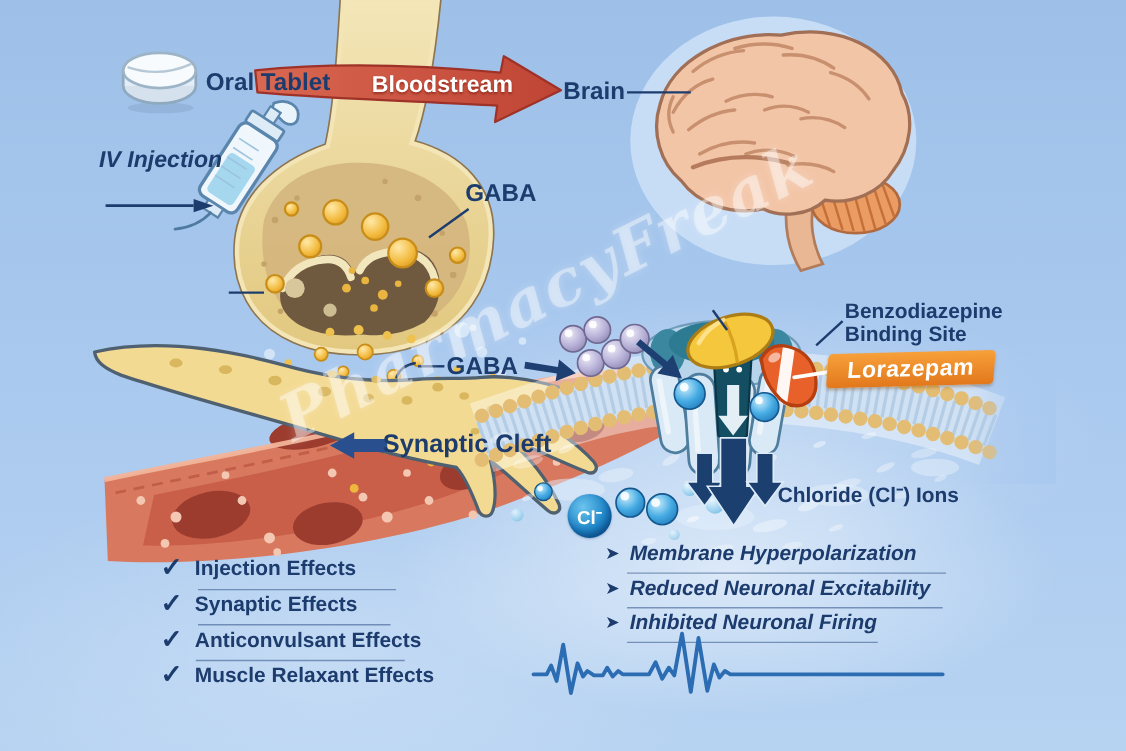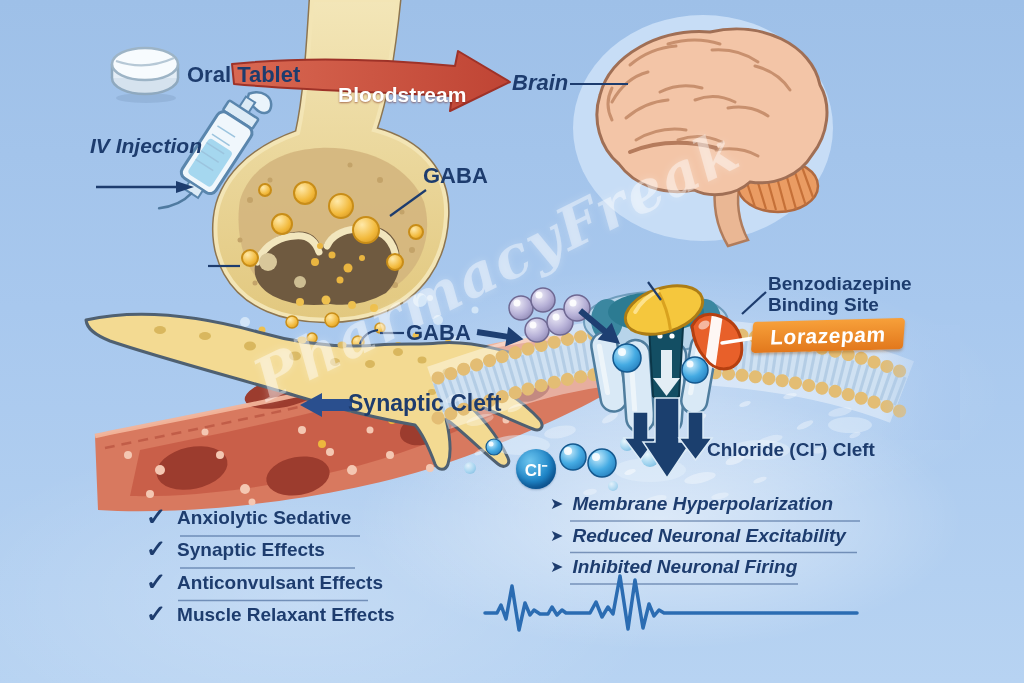--- a/index.html
+++ b/index.html
@@ -15,22 +15,22 @@
   svg.art{position:absolute;left:0;top:0;z-index:1;}
   .watermark{
     position:absolute;left:258px;top:350px;z-index:2;
     font-family:"DejaVu Serif",serif;font-style:italic;font-weight:700;
     font-size:58px;letter-spacing:2px;color:rgba(255,255,255,.42);
     transform:rotate(-26.5deg);transform-origin:0 50%;white-space:nowrap;
     text-shadow:0 0 8px rgba(255,255,255,.25);pointer-events:none;
   }
   .label{position:absolute;z-index:3;color:#1d3c6e;font-weight:bold;white-space:nowrap;}
   .lbl-oral{left:187px;top:46px;font-size:22px;margin-top:16px;}
-  .lbl-blood{left:338px;top:66px;font-size:21px;color:#fff;text-shadow:0 1px 2px rgba(110,20,10,.55);margin-top:17px;}
-  .lbl-brain{left:512px;top:70px;font-size:22px;font-style:italic;}
+  .lbl-blood{left:338px;top:66px;font-size:21px;color:#fff;text-shadow:0 1px 2px rgba(110,20,10,.55);}
+  .lbl-brain{left:512px;top:70px;font-size:22px;}
   .lbl-iv{left:90px;top:134px;font-size:21px;font-style:italic;}
   .lbl-presyn{left:66px;top:240px;font-size:21px;width:150px;text-align:center;line-height:1.05;white-space:normal;}
   .lbl-gaba-top{left:423px;top:163px;font-size:22px;}
   .lbl-gaba-cleft{left:406px;top:320px;font-size:22px;}
   .lbl-cleft{left:348px;top:390px;font-size:23px;}
   .lbl-gabaa{left:582px;top:256px;font-size:22px;}
   .lbl-bzd{left:768px;top:273px;font-size:19px;width:158px;line-height:1.12;white-space:normal;}
   .lbl-chloride{left:707px;top:436px;font-size:19px;}
   .banner{
     position:absolute;z-index:3;left:752px;top:320px;width:152px;height:31px;
@@ -493,42 +493,42 @@
 
   <div class="label lbl-oral">Oral Tablet</div>
   <div class="label lbl-blood">Bloodstream</div>
   <div class="label lbl-brain">Brain</div>
   <div class="label lbl-iv">IV Injection</div>
   <div class="label lbl-gaba-top">GABA</div>
   <div class="label lbl-gaba-cleft">GABA</div>
   <div class="label lbl-cleft">Synaptic Cleft</div>
   <div class="label lbl-bzd">Benzodiazepine Binding Site</div>
   <div class="banner">Lorazepam</div>
-  <div class="label lbl-chloride">Chloride (Cl⁻) Cleft</div>
+  <div class="label lbl-chloride">Chloride (Cl⁻) Ions</div>
   <div class="cl-badge">Cl⁻</div>
 
   <div class="fx-list">
     <div class="fx-row">
       <span class="fx-bullet">➤</span>
       <span class="fx-text">Membrane Hyperpolarization</span>
     </div>
     <div class="fx-row">
       <span class="fx-bullet">➤</span>
       <span class="fx-text">Reduced Neuronal Excitability</span>
     </div>
     <div class="fx-row">
       <span class="fx-bullet">➤</span>
       <span class="fx-text">Inhibited Neuronal Firing</span>
     </div>
   </div>
 
   <div class="cx-list">
     <div class="cx-row">
       <span class="cx-check">✓</span>
-      <span class="cx-text">Anxiolytic Sedative</span>
+      <span class="cx-text">Injection Effects</span>
     </div>
     <div class="cx-row">
       <span class="cx-check">✓</span>
       <span class="cx-text">Synaptic Effects</span>
     </div>
     <div class="cx-row">
       <span class="cx-check">✓</span>
       <span class="cx-text">Anticonvulsant Effects</span>
     </div>
     <div class="cx-row">

